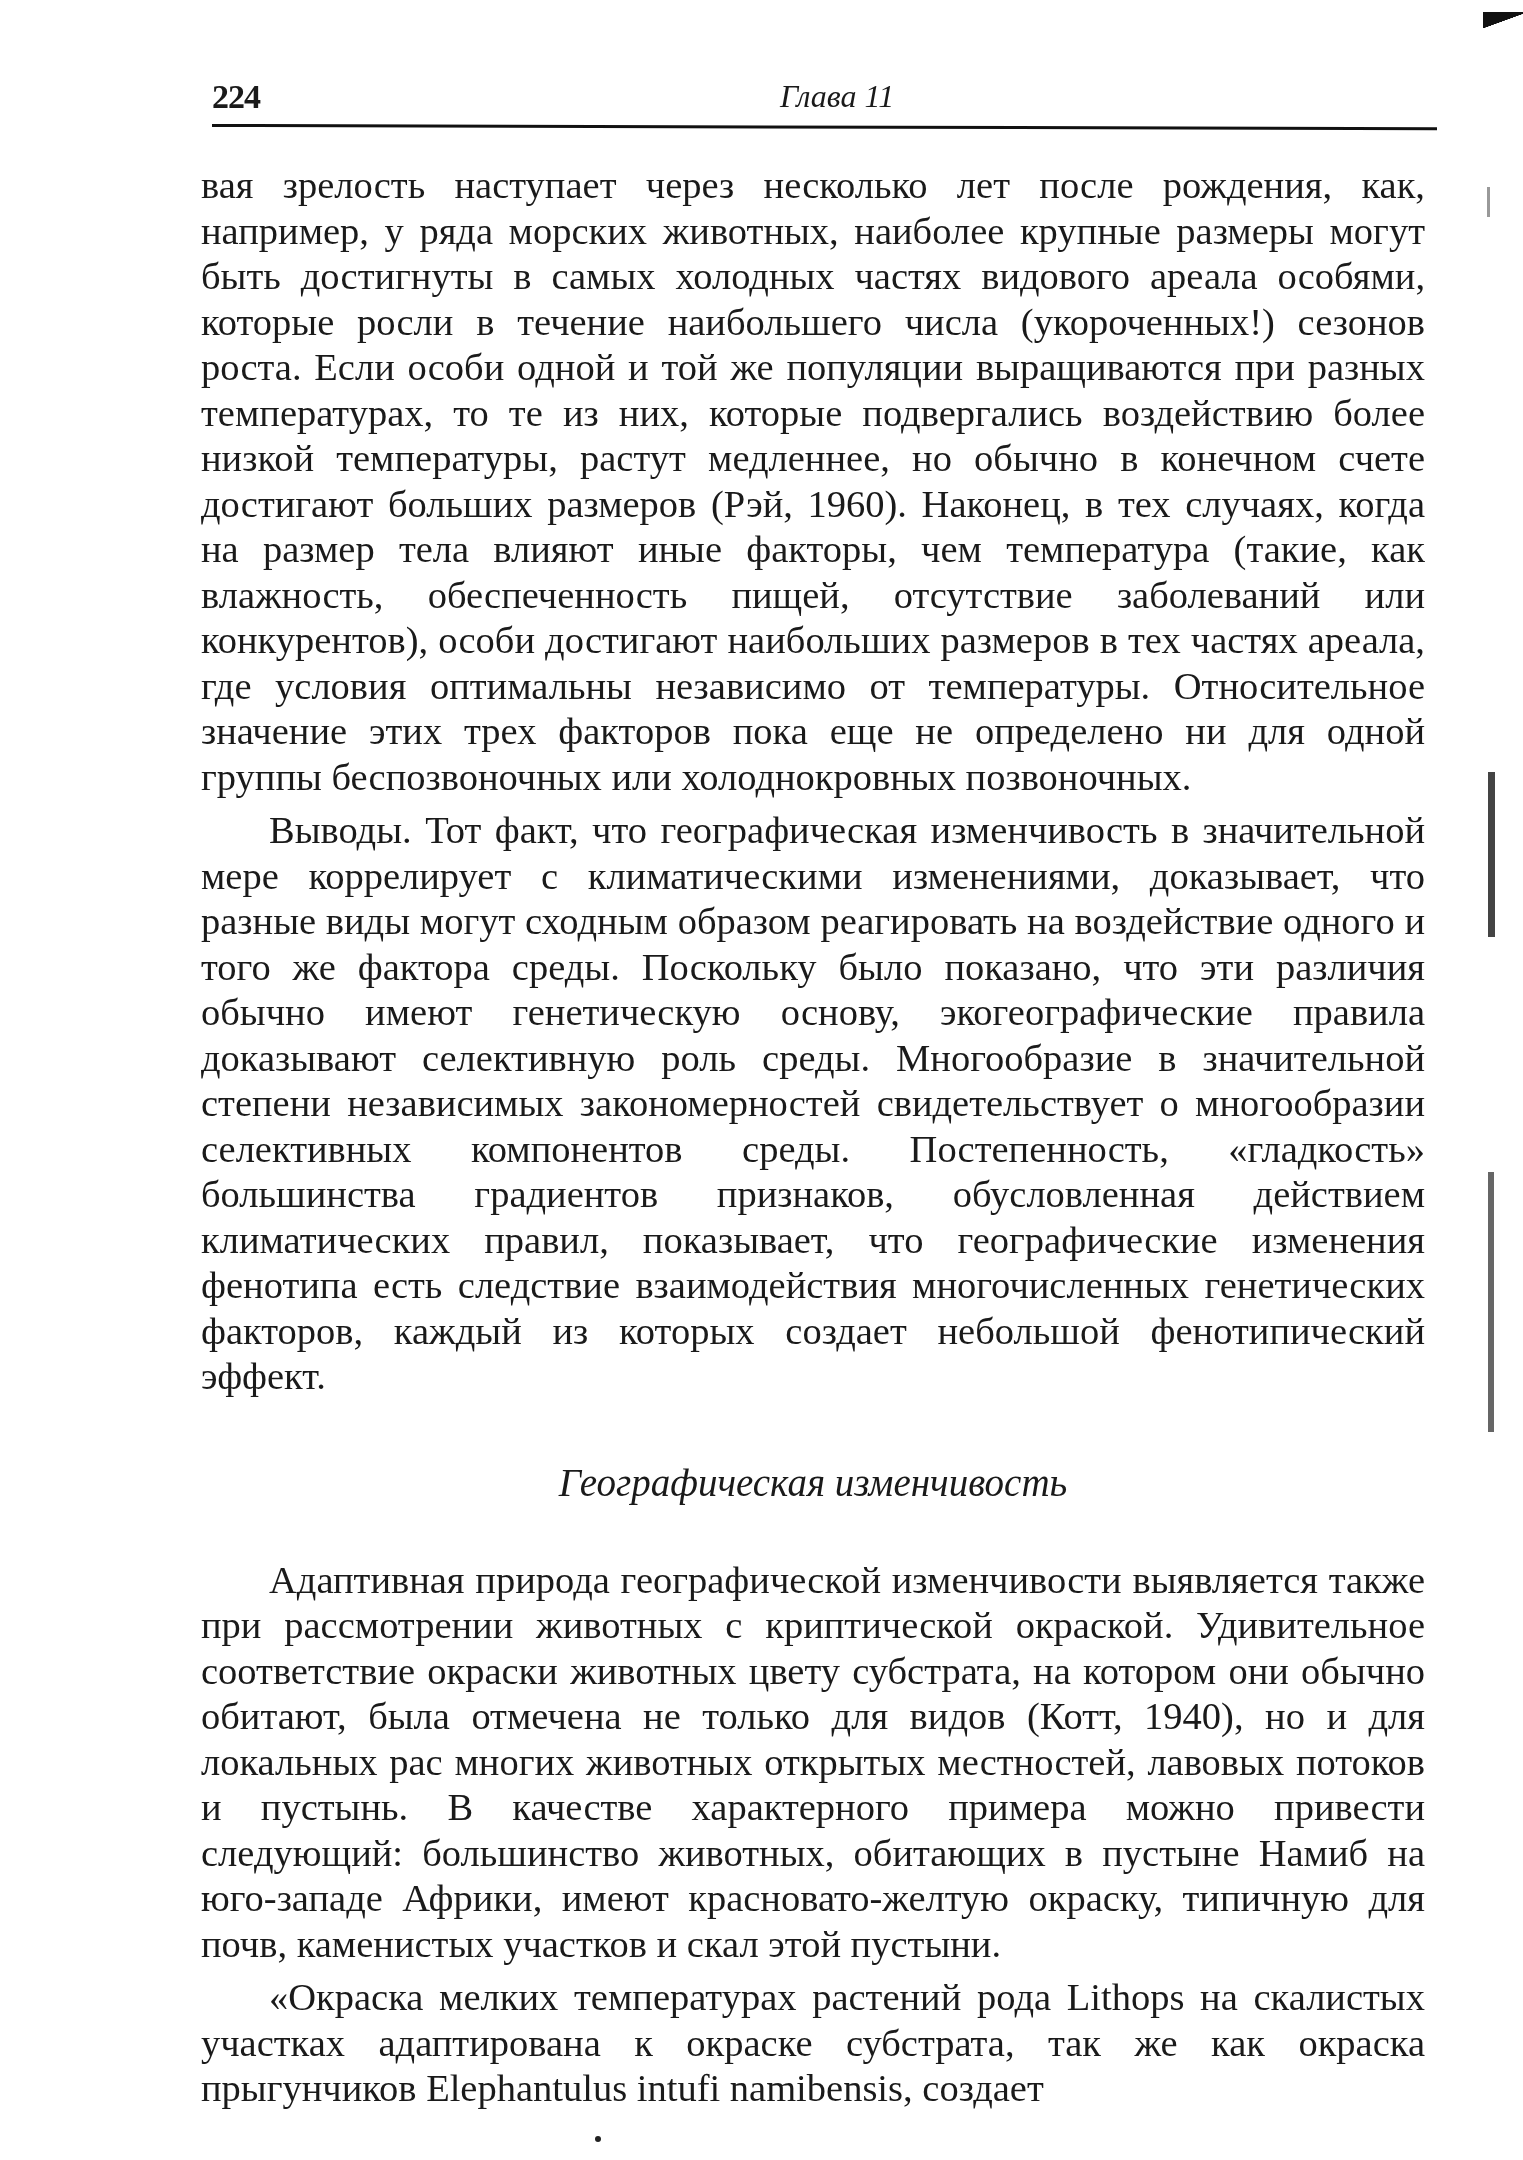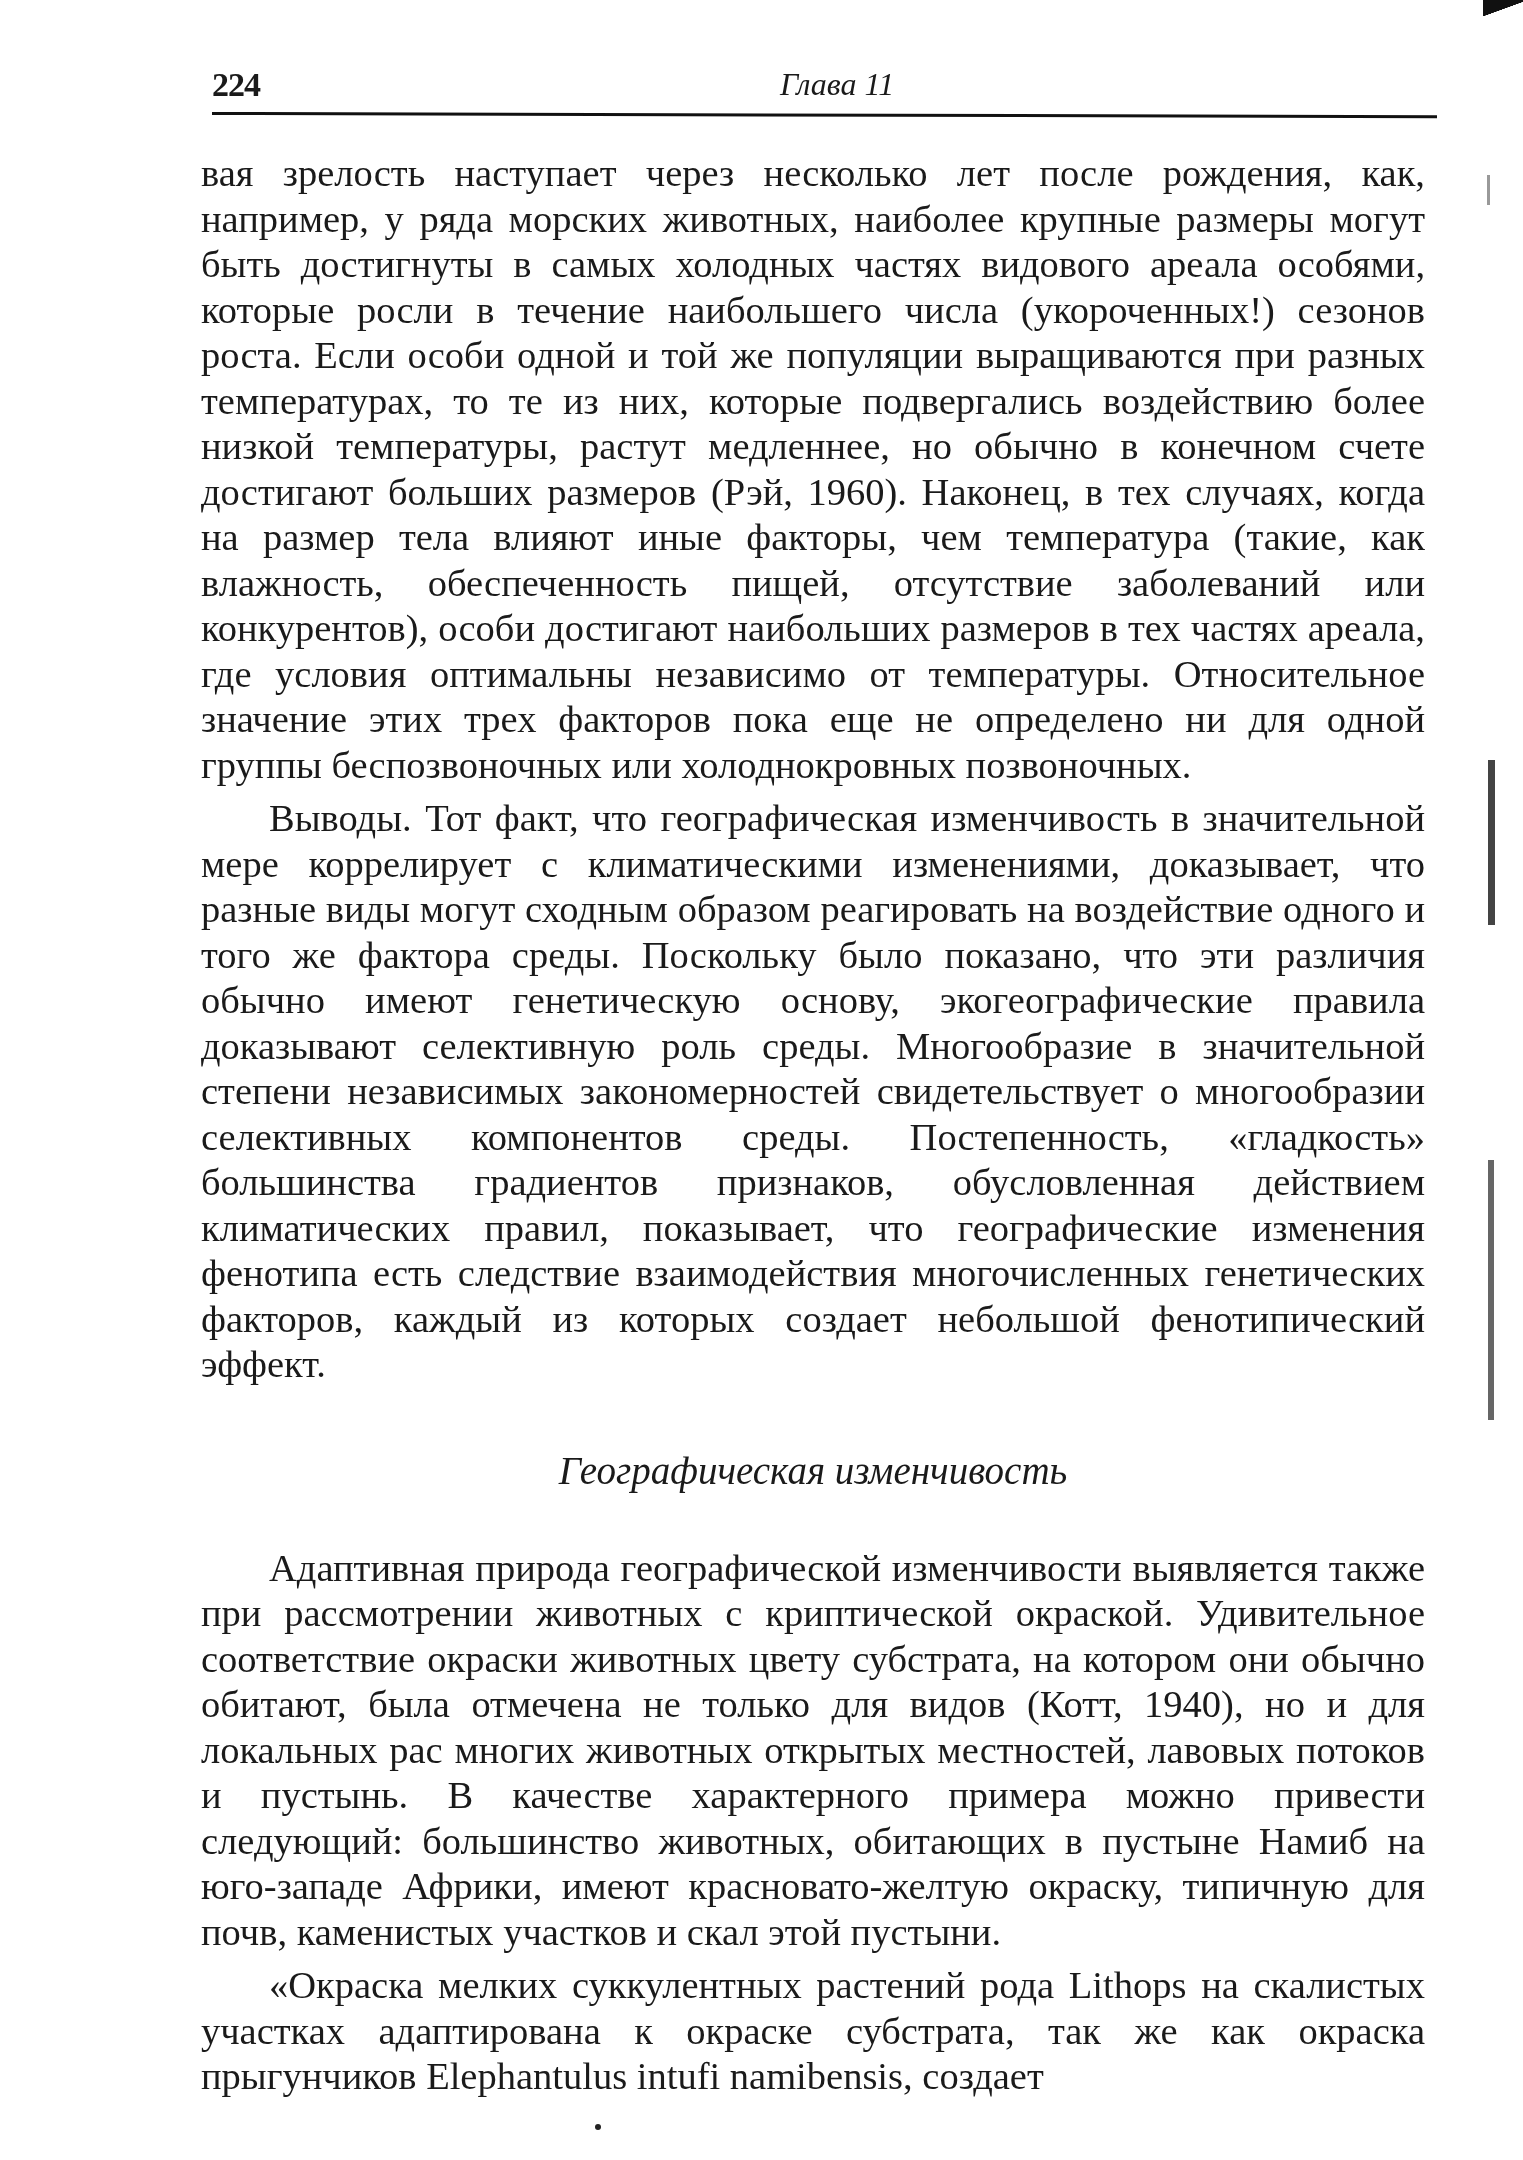--- a/index.html
+++ b/index.html
@@ -7,21 +7,21 @@
       width: 1523px;
       height: 2160px;
       background: #ffffff;
       position: relative;
       overflow: hidden;
       font-family: "Liberation Serif", "DejaVu Serif", serif;
       color: #1a1a1a;
     }
     .page {
       position: absolute;
-      left: 0; top: 0;
+      left: 0; top: 12px;
       width: 1523px; height: 1676px;
     }
     .header {
       position: absolute;
       left: 200px; top: 64px;
       width: 1235px; height: 50px;
     }
     .page-number {
       position: absolute; left: 12px; top: 2px;
       font-size: 34px; font-weight: bold;
@@ -96,21 +96,21 @@
     </p>
 
     <p class="section-heading">
       <span>Географическая изменчивость</span><br>
     </p>
 
     <p class="para-indent">
       <span>Адаптивная природа географической изменчивости выявляется также при рассмотрении животных с криптической окраской. Удивительное соответствие окраски животных цвету субстрата, на котором они обычно обитают, была отмечена не только для видов (Котт, 1940), но и для локальных рас многих животных открытых местностей, лавовых потоков и пустынь. В качестве характерного примера можно привести следующий: большинство животных, обитающих в пустыне Намиб на юго-западе Африки, имеют красновато-желтую окраску, типичную для почв, каменистых участков и скал этой пустыни.</span>
     </p>
     <p class="para-indent">
-      <span>«Окраска мелких суккулентных растений рода </span><span class="italic">Lithops</span><span> на скалистых участках адаптирована к окраске субстрата, так же как окраска прыгунчиков </span><span class="italic">Elephantulus intufi namibensis</span><span>, создает</span>
+      <span>«Окраска мелких температурах растений рода </span><span class="italic">Lithops</span><span> на скалистых участках адаптирована к окраске субстрата, так же как окраска прыгунчиков </span><span class="italic">Elephantulus intufi namibensis</span><span>, создает</span>
     </p>
   </div>
 
   <div class="scan-mark" style="left:1488px; top:760px; width:7px; height:165px;"></div>
   <div class="scan-mark" style="left:1488px; top:1160px; width:6px; height:260px; background:#666;"></div>
   <div class="scan-mark" style="left:1487px; top:175px; width:3px; height:30px; background:#999;"></div>
   <div class="bottom-dot"></div>
 </div>
 
 </body></html>

